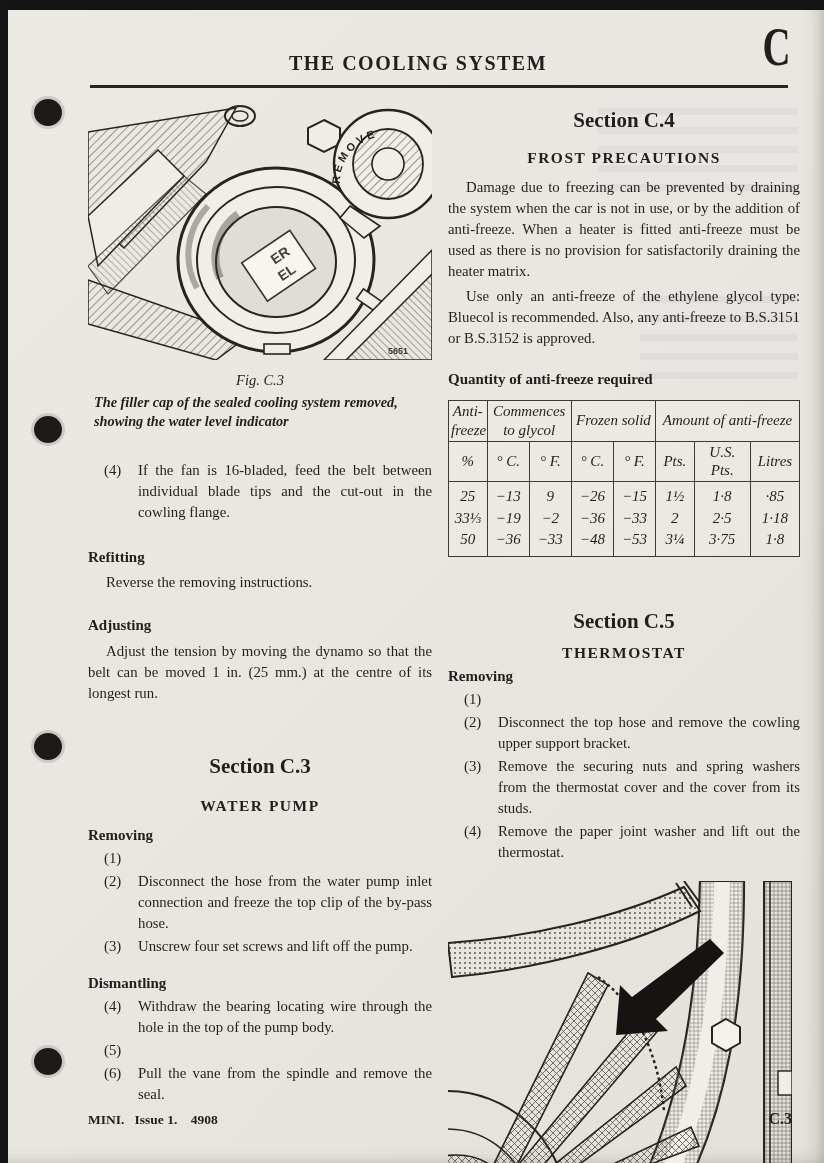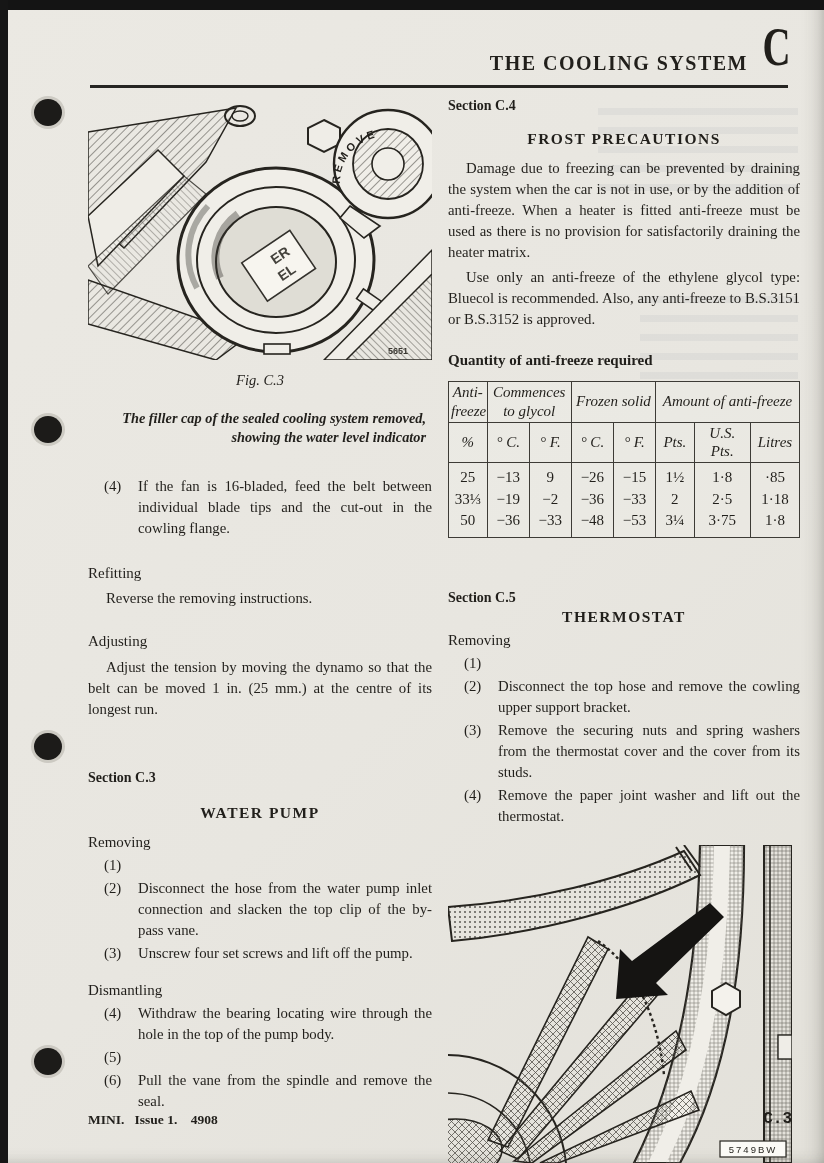--- a/index.html
+++ b/index.html
@@ -11,60 +11,60 @@
     font-family:"Liberation Serif","DejaVu Serif",serif;
     color:#211f1b;
     overflow:hidden;
     box-shadow:inset -14px 0 22px -16px rgba(60,58,52,.45), inset 0 -10px 18px -14px rgba(60,58,52,.3);
   }
   .edge-top{position:absolute;left:0;top:0;width:824px;height:10px;background:#141414;}
   .edge-left{position:absolute;left:0;top:0;width:8px;height:1163px;background:#161616;}
   .hole{position:absolute;left:34px;width:28px;height:27px;border-radius:50%;background:#1c1b19;box-shadow:0 0 0 3px rgba(120,115,105,.25);}
   .hole.h1{top:99px;} .hole.h2{top:416px;} .hole.h3{top:733px;} .hole.h4{top:1048px;}
 
-  .hdr-title{position:absolute;left:88px;width:660px;top:52px;text-align:right;
+  .hdr-title{position:absolute;left:88px;width:660px;top:52px;text-align:center;
     font-weight:bold;font-size:20px;letter-spacing:1.5px;}
   .hdr-letter{position:absolute;right:28px;top:20px;font-size:54px;font-weight:bold;
     transform:scaleX(.72);transform-origin:center;line-height:1;}
   .hdr-rule{position:absolute;left:90px;right:36px;top:85px;height:3px;background:#262522;}
 
   .col{position:absolute;top:98px;}
   .col-left{left:88px;width:344px;}
   .col-right{left:448px;width:352px;}
 
   p,.item-text{font-size:14.8px;line-height:1.42;text-align:justify;margin:0;}
   .indent{text-indent:18px;}
-  .subhead{font-weight:normal;font-size:15px;margin:0;}
-  .section-head{font-weight:bold;font-size:14px;margin:0;}
+  .subhead{font-weight:bold;font-size:15px;margin:0;}
+  .section-head{font-weight:bold;font-size:21px;margin:10px;text-align:center;}
   .center-title{font-weight:bold;font-size:15.5px;letter-spacing:1.5px;text-align:center;margin:0;}
   .item{display:flex;margin-top:2px;}
   .item .num{flex:none;width:34px;padding-left:16px;box-sizing:content-box;font-size:14.8px;line-height:1.42;}
   .item .item-text{flex:1;}
 
   figure{margin:0;}
   .fig-label{text-align:center;font-style:italic;font-size:14.5px;margin-top:8px;}
-  .fig-caption{text-align:right;font-style:italic;font-weight:bold;font-size:14.3px;line-height:1.35;margin-top:20px;padding:0 6px;}
+  .fig-caption{text-align:left;font-style:italic;font-weight:bold;font-size:14.3px;line-height:1.35;margin-top:4px;padding:0 6px;}
 
   
   .qty-head{font-weight:bold;font-size:15px;margin:0;}
   table.anti{border-collapse:collapse;width:100%;table-layout:fixed;margin-top:12px;
     font-size:15px;background:rgba(255,255,255,.12);padding-left:41px;}
-  table.anti th,table.anti td{padding:1px 2px;text-align:center;}
+  table.anti th,table.anti td{padding:1px 2px;text-align:center;font-style:italic;}
   table.anti{border:1.6px solid #3d3b36;}
   table.anti th{font-style:italic;font-weight:normal;border-bottom:1px solid #3d3b36;line-height:1.25;}
   table.anti th,table.anti td{border-left:1px solid #3d3b36;}
   table.anti th:first-child,table.anti td:first-child{border-left:none;}
   table.anti thead tr:first-child th{height:36px;vertical-align:middle;}
   table.anti thead tr:last-child th{height:24px;}
   table.anti tbody td{border-bottom:none;line-height:1.3;}
   table.anti tbody tr:first-child td{padding-top:5px;}
   table.anti tbody tr:last-child td{padding-bottom:6px;}
 
   .footer-left{position:absolute;left:88px;top:1112px;font-weight:bold;font-size:13.5px;white-space:pre;}
-  .footer-right{position:absolute;right:32px;top:1110px;font-weight:bold;font-size:16px;font-family:Liberation Mono, monospace;}
+  .footer-right{position:absolute;right:32px;top:1110px;font-weight:bold;font-size:16px;}
 
   .ghost{position:absolute;opacity:.09;pointer-events:none;
     background:repeating-linear-gradient(180deg,rgba(70,80,105,.65) 0 7px,transparent 7px 19px);
     filter:blur(.6px);}
   svg text{font-family:"Liberation Sans","DejaVu Sans",sans-serif;}
 </style>
 </head>
 <body>
 
 <div class="page">
@@ -155,21 +155,21 @@
 
     <h3 class="section-head" style="margin-top:50px">Section C.3</h3>
     <div class="center-title" style="margin-top:18px">WATER PUMP</div>
 
     <h4 class="subhead" style="margin-top:12px">Removing</h4>
     <div class="item" style="margin-top:4px">
       <span class="num">(1)</span>
     </div>
     <div class="item">
       <span class="num">(2)</span>
-      <span class="item-text">Disconnect the hose from the water pump inlet connection and slacken the top clip of the by-pass vane.</span>
+      <span class="item-text">Disconnect the hose from the water pump inlet connection and freeze the top clip of the by-pass hose.</span>
     </div>
     <div class="item">
       <span class="num">(3)</span>
       <span class="item-text">Unscrew four set screws and lift off the pump.</span>
     </div>
 
     <h4 class="subhead" style="margin-top:18px">Dismantling</h4>
     <div class="item" style="margin-top:4px">
       <span class="num">(4)</span>
       <span class="item-text">Withdraw the bearing locating wire through the hole in the top of the pump body.</span>

